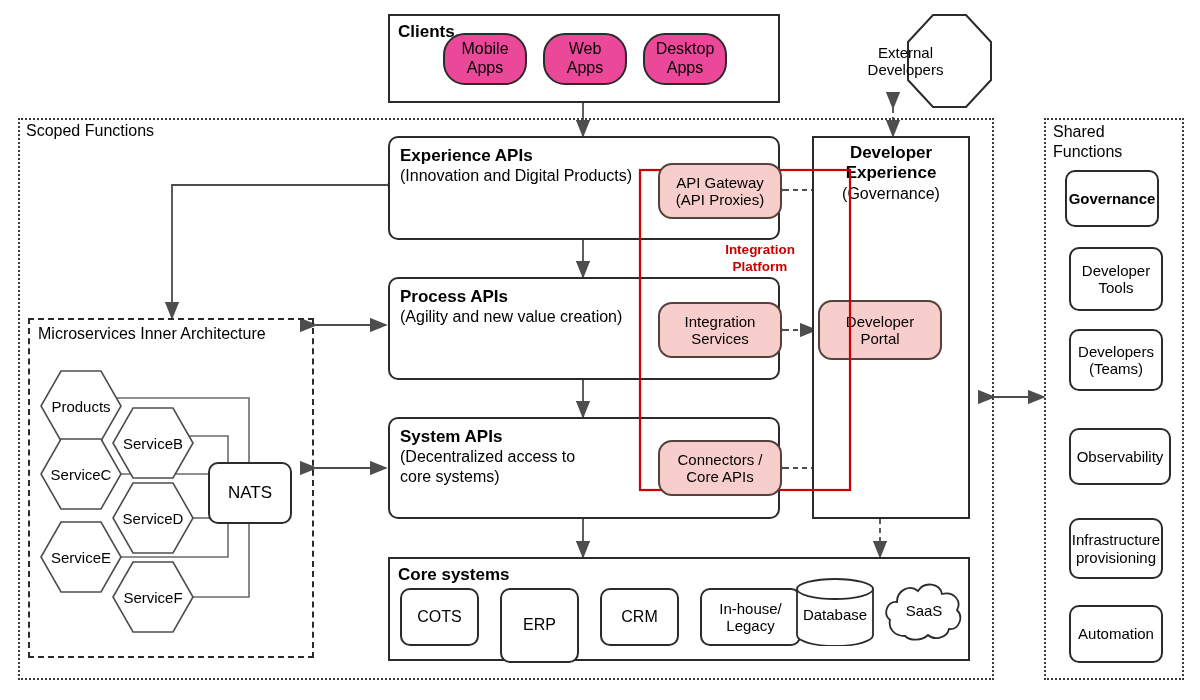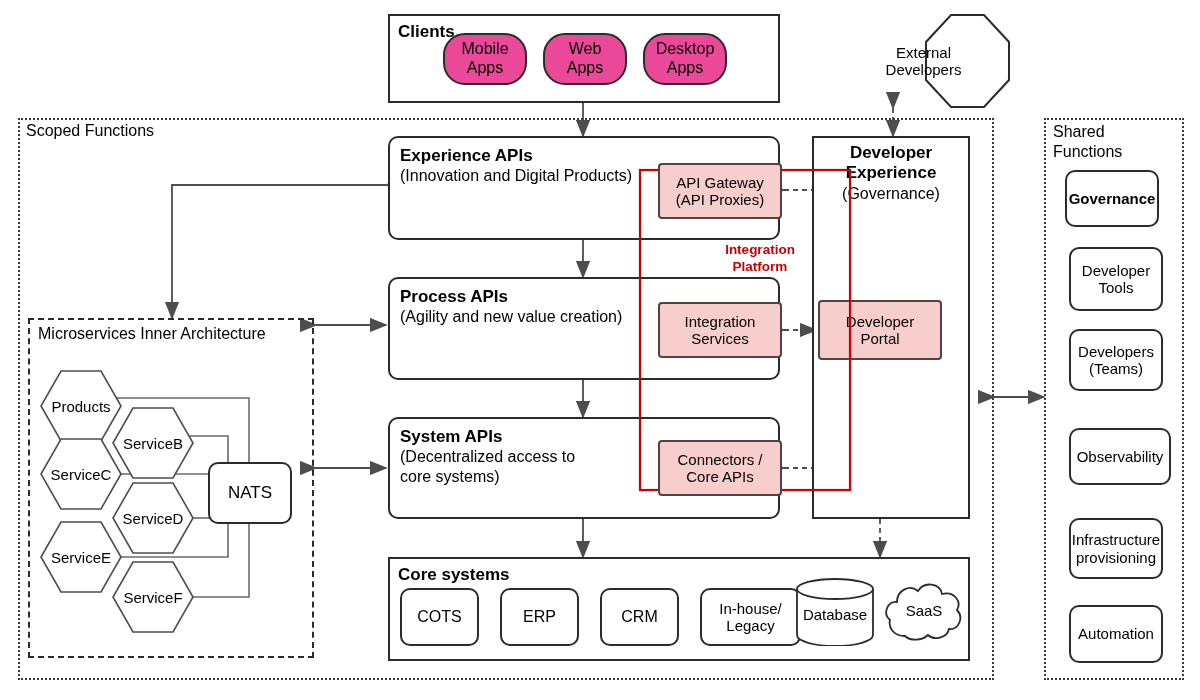--- a/index.html
+++ b/index.html
@@ -5,21 +5,21 @@
   html,body{margin:0;padding:0;background:#ffffff;}
   body{width:1200px;height:700px;position:relative;overflow:hidden;
        font-family:"Liberation Sans","DejaVu Sans",sans-serif;color:#000;}
   #stage{position:absolute;left:0;top:0;width:1200px;height:700px;}
   .abs{position:absolute;box-sizing:border-box;}
 
   
   .box{border:2px solid #2b2b2b;background:#fff;}
   .rbox{border:2px solid #2b2b2b;background:#fff;border-radius:10px;}
   .pill{border:2px solid #2b2b2b;background:#ec4899;border-radius:22px;}
-  .salmon{background:#f8cecc;border:2px solid #55423d;border-radius:4px;}
+  .salmon{background:#f8cecc;border:2px solid #55423d;border-radius:14px;}
   .dotted{border:2px dotted #3a3a3a;background:transparent;}
   .dashed{border:2px dashed #2b2b2b;background:transparent;}
 
   .ctr{display:flex;align-items:center;justify-content:center;text-align:center;
        line-height:1.16;}
   .title{font-weight:bold;text-align:center;}
   .f15{font-size:15px;} .f16{font-size:16px;} .f17{font-size:17px;}
 
   
   .layerhead{position:absolute;left:10px;top:7px;line-height:1.25;}
@@ -92,21 +92,21 @@
   <div class="abs box" style="left:388px;top:14px;width:392px;height:89px;"></div>
   <div class="abs title f17" style="left:398px;top:22px;">Clients</div>
 
   <div class="abs pill ctr f16" style="left:443px;top:33px;width:84px;height:52px;white-space:pre-line;">Mobile
 Apps</div>
   <div class="abs pill ctr f16" style="left:543px;top:33px;width:84px;height:52px;white-space:pre-line;">Web
 Apps</div>
   <div class="abs pill ctr f16" style="left:643px;top:33px;width:84px;height:52px;white-space:pre-line;">Desktop
 Apps</div>
 
-  <div class="abs" style="left:881px;top:14px;width:85px;height:94px;padding-left:44px;">
+  <div class="abs" style="left:863px;top:14px;width:85px;height:94px;padding-left:44px;">
     <svg width="85" height="94" viewBox="0 0 85 94">
       <polygon points="26,1 59,1 84,28 84,66 59,93 26,93 1,66 1,28" fill="#ffffff" stroke="#2b2b2b" stroke-width="2"></polygon>
     </svg>
     <div class="abs ctr f15" style="left:0;top:0;width:85px;height:94px;white-space:pre-line;">External
 Developers</div>
   </div>
 
   <div class="abs dashed" style="left:28px;top:318px;width:286px;height:340px;"></div>
   <div class="panel-title" style="left:38px;top:324px;">Microservices Inner Architecture</div>
 
@@ -199,21 +199,21 @@
 (API Proxies)</div>
   <div class="abs salmon ctr f15" style="left:658px;top:302px;width:124px;height:56px;white-space:pre-line;">Integration
 Services</div>
   <div class="abs salmon ctr f15" style="left:658px;top:440px;width:124px;height:56px;white-space:pre-line;">Connectors /
 Core APIs</div>
 
   <div class="abs box" style="left:388px;top:557px;width:582px;height:104px;"></div>
   <div class="abs title f17" style="left:398px;top:565px;">Core systems</div>
 
   <div class="abs rbox ctr f16" style="left:400px;top:588px;width:79px;height:58px;">COTS</div>
-  <div class="abs rbox ctr f16" style="left:500px;top:588px;width:79px;height:58px;">ERP</div>
+  <div class="abs rbox ctr f16" style="left:500px;top:588px;width:79px;height:75px;">ERP</div>
   <div class="abs rbox ctr f16" style="left:600px;top:588px;width:79px;height:58px;">CRM</div>
   <div class="abs rbox ctr f15" style="left:700px;top:588px;width:101px;height:58px;white-space:pre-line;">In-house/
 Legacy</div>
 
   <div class="abs" style="left:795px;top:578px;width:80px;height:68px;">
     <svg width="80" height="68" viewBox="0 0 80 68">
       <path d="M2,11 L2,57 A38,11 0 0 0 78,57 L78,11" fill="#fff" stroke="#2b2b2b" stroke-width="1.8"></path>
       <ellipse cx="40" cy="11" rx="38" ry="10" fill="#fff" stroke="#2b2b2b" stroke-width="1.8"></ellipse>
     </svg>
     <div class="abs ctr f15" style="left:0;top:22px;width:80px;height:30px;">Database</div>

